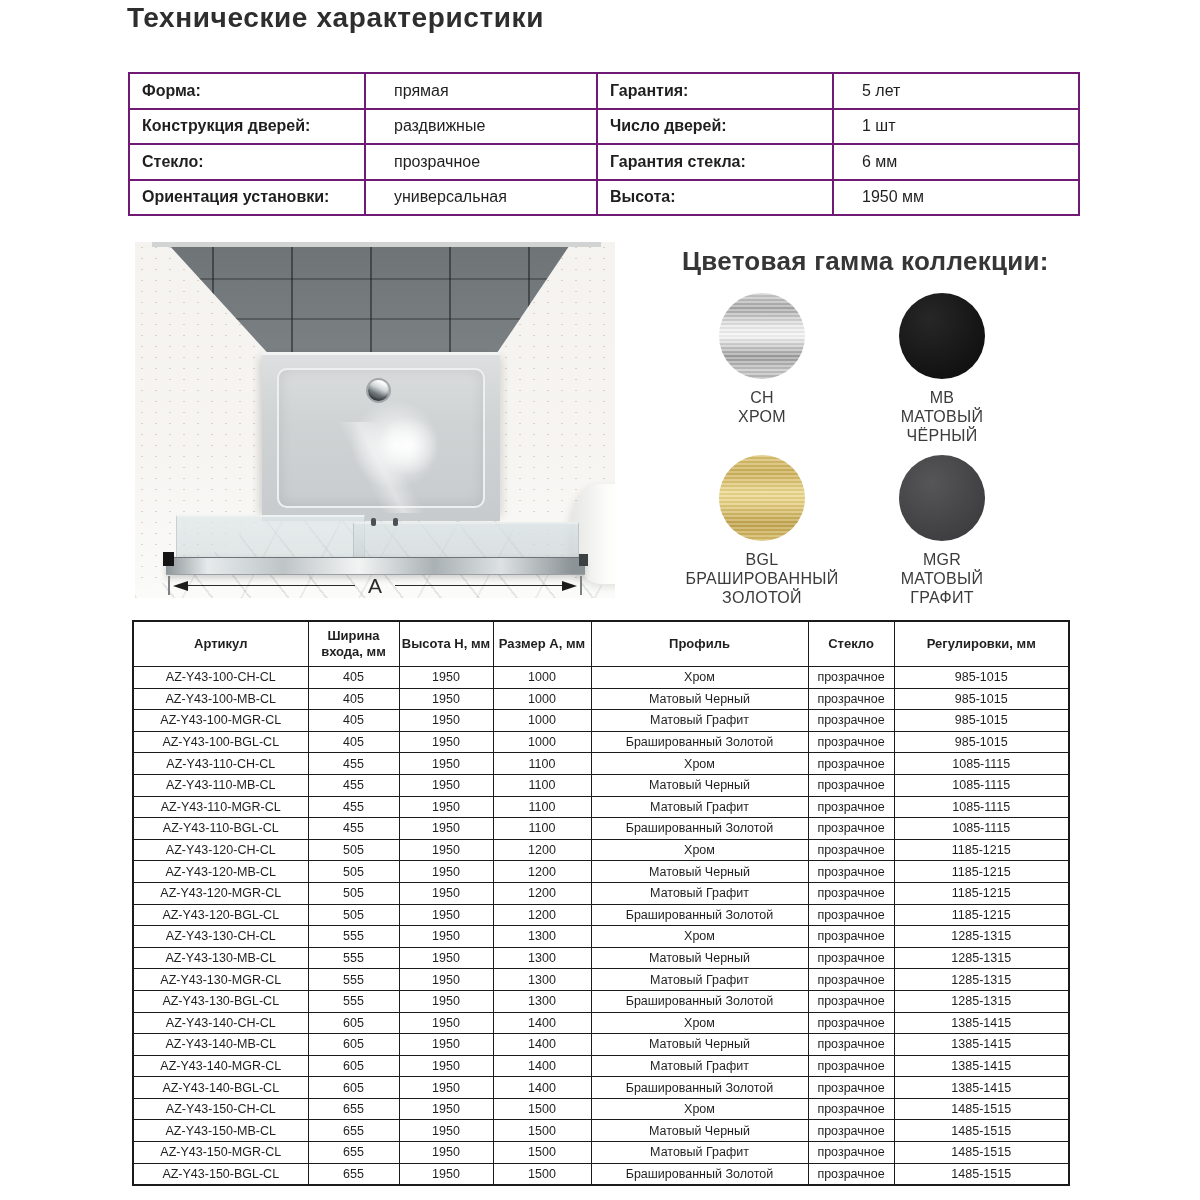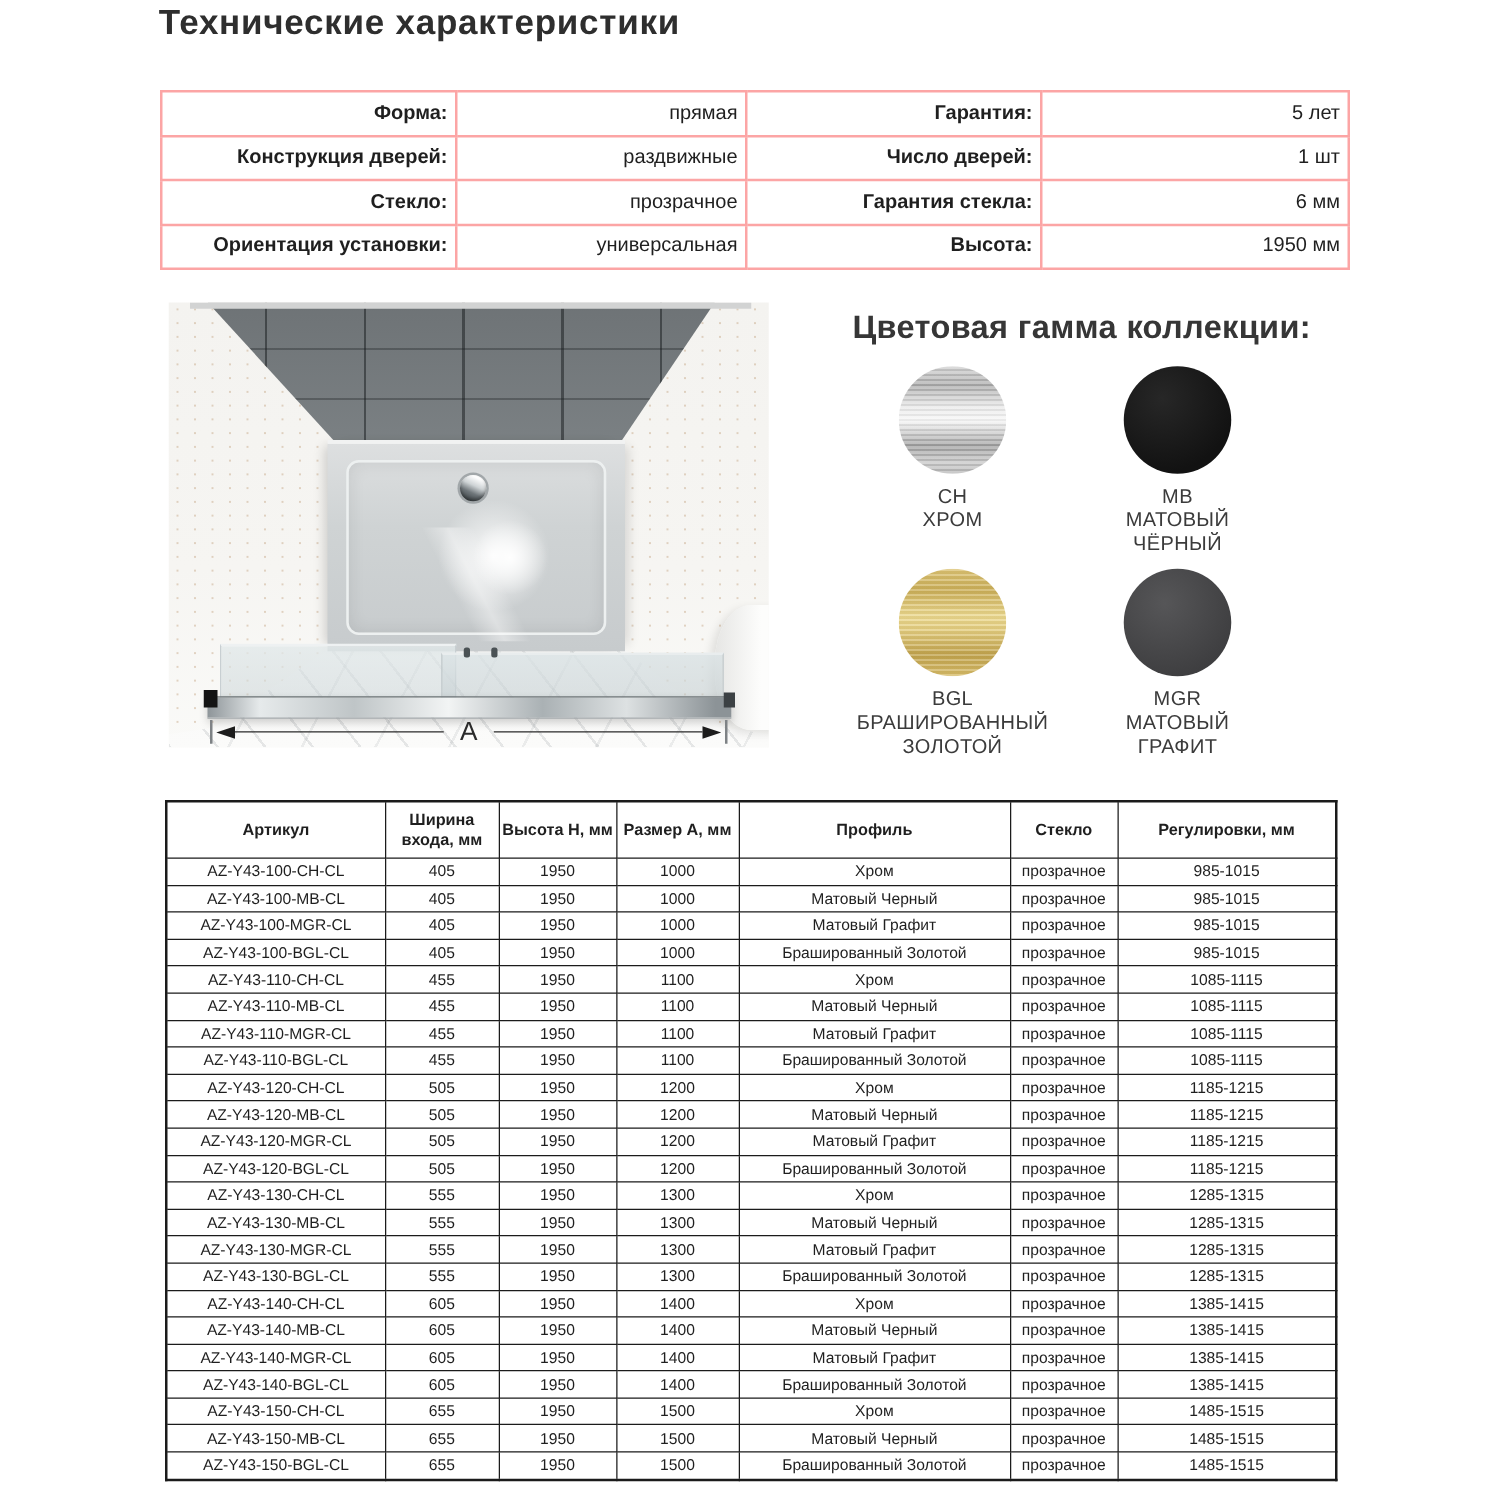--- a/index.html
+++ b/index.html
@@ -6,24 +6,24 @@
   .page{position:relative;width:1200px;height:1200px;background:#ffffff;overflow:hidden;
         font-family:"Liberation Sans", sans-serif;color:#1f1f1f;}
 
   
   .page-title{position:absolute;left:127px;top:2px;margin:0;font-size:28px;font-weight:bold;
               letter-spacing:0.6px;color:#2e2e2e;}
 
   
   .spec-table{position:absolute;left:128px;top:72px;width:950px;border-collapse:collapse;
               table-layout:fixed;font-size:16px;}
-  .spec-table td{border:2px solid #fca5a5;height:33.5px;vertical-align:middle;padding:0 6px 0 12px;
-                 white-space:nowrap;overflow:hidden;text-align:right;}
+  .spec-table td{border:2px solid #701a75;height:33.5px;vertical-align:middle;padding:0 6px 0 12px;
+                 white-space:nowrap;overflow:hidden;}
   .spec-table td.sl{font-weight:bold;}
-  .spec-table td.sv{padding-left:0;}
+  .spec-table td.sv{padding-left:28px;}
 
   
   .scene{position:absolute;left:135px;top:242px;width:480px;height:356px;overflow:hidden;
     background:
       radial-gradient(rgba(186,148,108,.38) .8px, transparent 1.1px),
       linear-gradient(180deg,#f4f3f0 0%,#f6f5f2 60%,#fafaf8 100%);
     background-size:14px 11px,100% 100%;}
   .ceiling{position:absolute;inset:0;clip-path:polygon(6.5% 0,91% 0,75.5% 31%,27.5% 31%);
     background:
       repeating-linear-gradient(90deg, transparent 0 77px, rgba(22,26,28,.5) 77px 79px),
@@ -88,21 +88,21 @@
       linear-gradient(180deg,#cfcfcf 0%,#a8a8a8 18%,#e9e9e9 38%,#f6f6f6 50%,#9d9d9d 74%,#c6c6c6 90%,#b4b4b4 100%);}
   .f-matte-black{background:radial-gradient(circle at 36% 30%, #272727, #121212 72%);}
   .f-brushed-gold{background:
       repeating-linear-gradient(180deg, rgba(255,255,255,.22) 0 2px, rgba(90,70,20,.07) 2px 4px),
       linear-gradient(180deg,#dcc373 0%,#ccb05a 20%,#ecd98f 44%,#e5cf82 56%,#c2a44e 80%,#d7bc69 100%);}
   .f-matte-graphite{background:radial-gradient(circle at 38% 32%, #565658, #3e3e40 76%);}
   .sw-label{text-align:center;font-size:16px;line-height:19px;color:#3b3b3b;letter-spacing:0.3px;}
 
   
   .main-table{position:absolute;left:132px;top:620px;width:936px;border-collapse:collapse;
-              table-layout:fixed;font-size:12.5px;margin-top:20px;}
+              table-layout:fixed;font-size:12.5px;}
   .main-table th,.main-table td{border:1px solid #1b1b1b;text-align:center;vertical-align:middle;
               padding:0 2px;overflow:hidden;white-space:nowrap;}
   .main-table{border:2px solid #1b1b1b;}
   .main-table th{height:44px;font-size:13px;font-weight:bold;line-height:1.25;white-space:normal;}
   .main-table td{height:20.6px;}
 </style>
 </head>
 <body>
 
 <div class="page">
@@ -424,20 +424,29 @@
         <tr>
           <td>AZ-Y43-150-MB-CL</td>
           <td>655</td>
           <td>1950</td>
           <td>1500</td>
           <td>Матовый Черный</td>
           <td>прозрачное</td>
           <td>1485-1515</td>
         </tr>
         <tr>
+          <td>AZ-Y43-150-MGR-CL</td>
+          <td>655</td>
+          <td>1950</td>
+          <td>1500</td>
+          <td>Матовый Графит</td>
+          <td>прозрачное</td>
+          <td>1485-1515</td>
+        </tr>
+        <tr>
           <td>AZ-Y43-150-BGL-CL</td>
           <td>655</td>
           <td>1950</td>
           <td>1500</td>
           <td>Брашированный Золотой</td>
           <td>прозрачное</td>
           <td>1485-1515</td>
         </tr>
       </tbody>
   </table>

